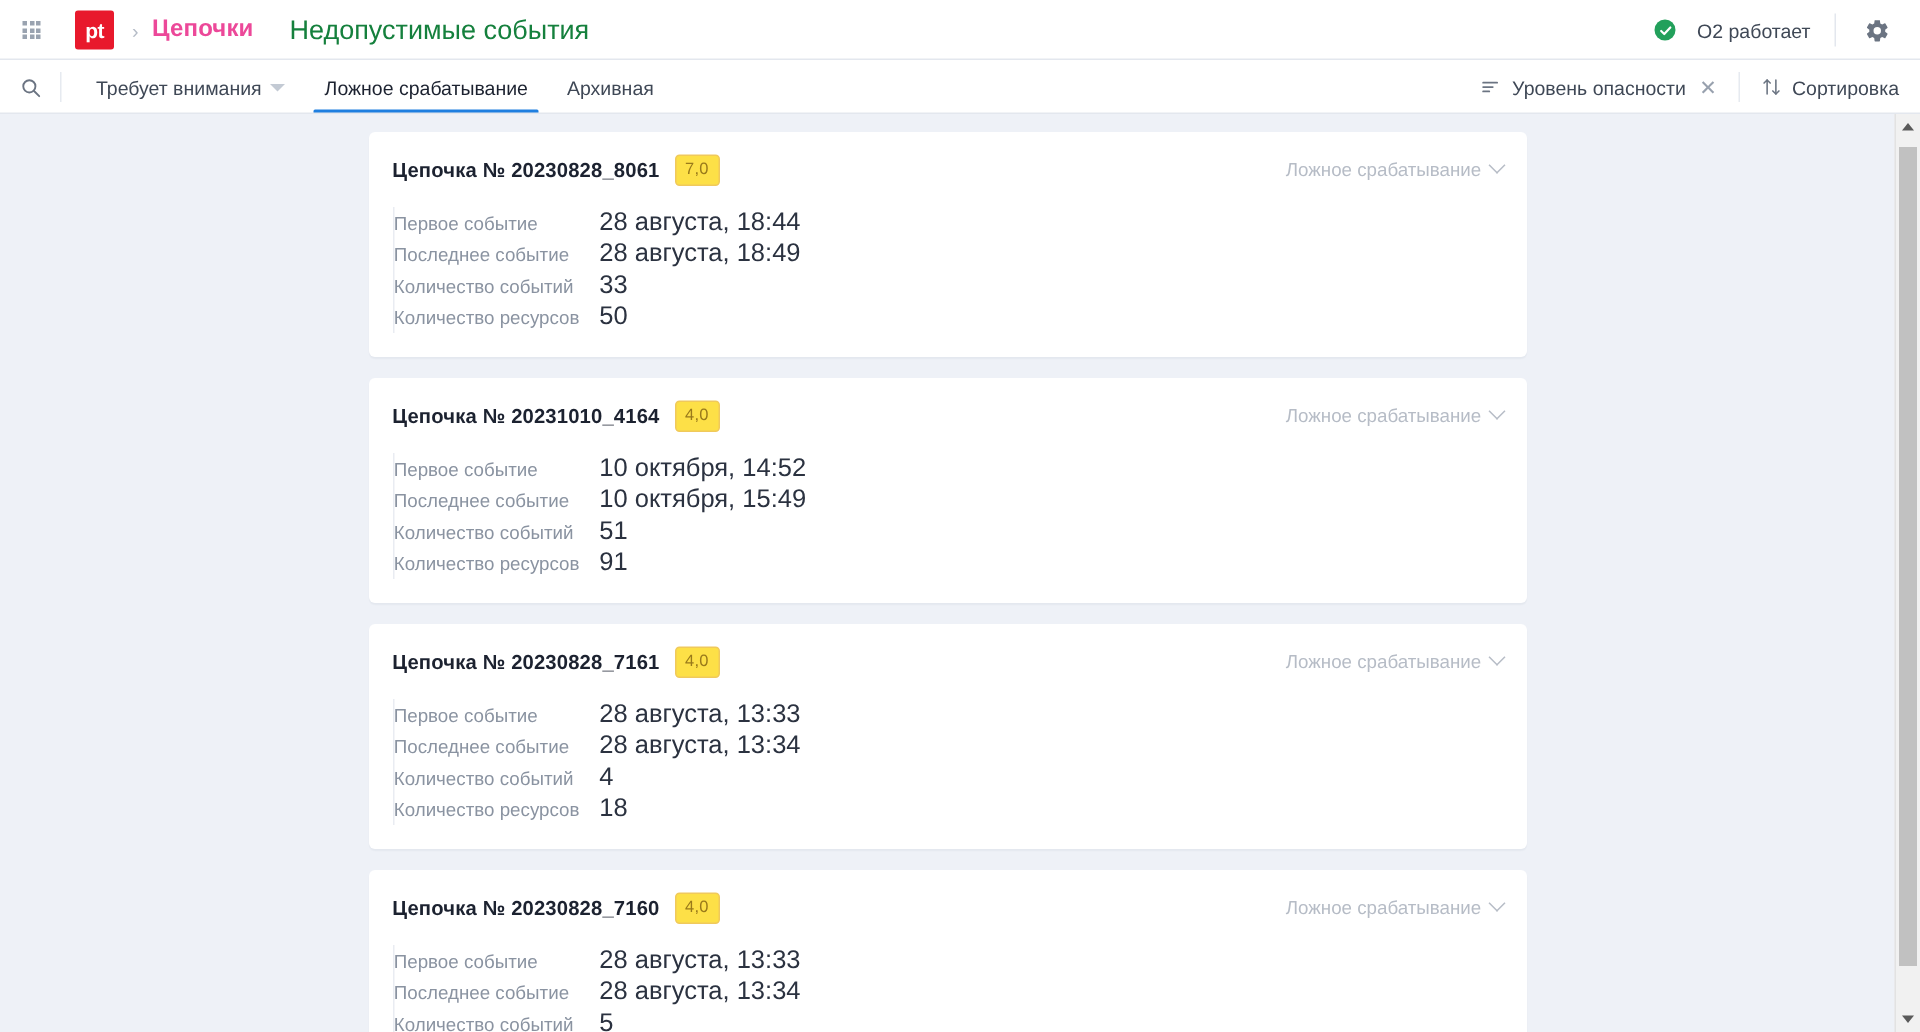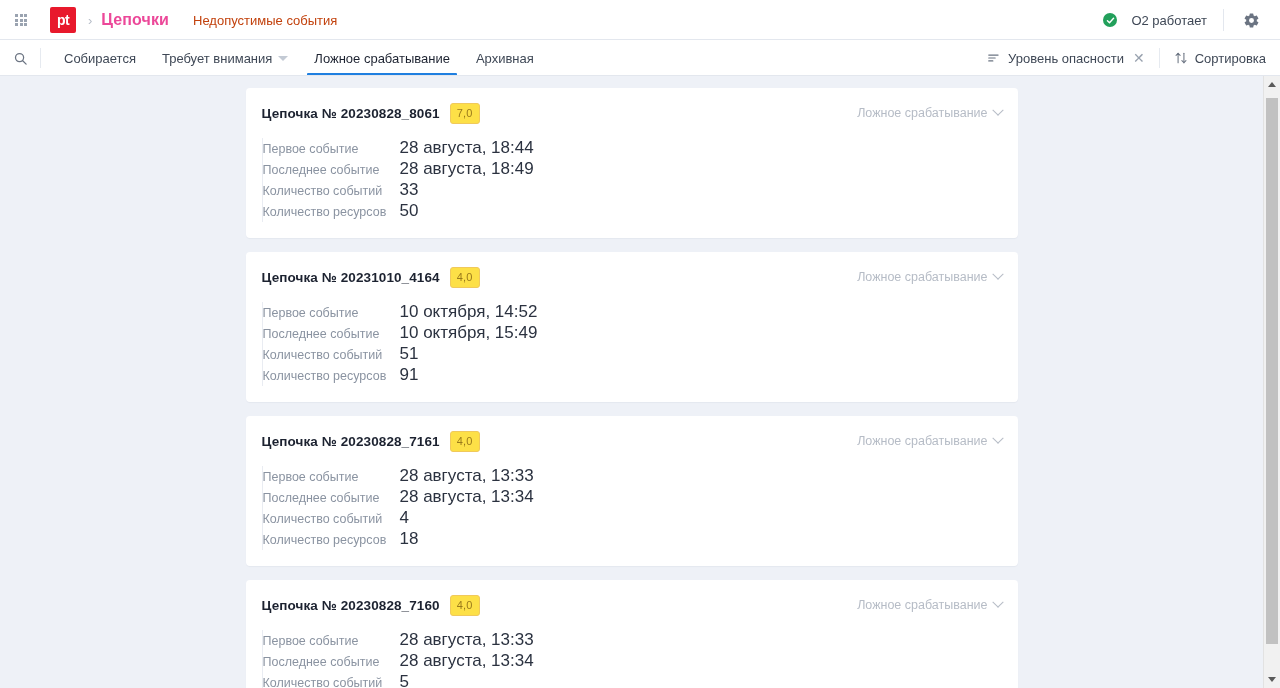--- a/index.html
+++ b/index.html
@@ -73,22 +73,22 @@
     user-select: none;
   }
   .crumb-title {
     font-size: 16px;
     font-weight: bold;
     color: #ec4899;
     letter-spacing: 0.1px;
   }
   .crumb-sub {
     margin-left: 24px;
-    font-size: 13px;
-    color: #c2410c;
+    font-size: 18px;
+    color: #15803d;
   }
   .topbar-spacer { flex: 1 1 auto; }
 
   .status-pill {
     display: flex;
     align-items: center;
     gap: 14px;
     font-size: 13px;
     color: #3f4856;
     cursor: pointer;
@@ -372,23 +372,20 @@
     <div class="search-cell">
       <svg class="ico" width="15" height="15" viewBox="0 0 24 24" fill="none" stroke="currentColor" stroke-width="2">
         <circle cx="10.5" cy="10.5" r="6.5"></circle>
           <path d="M15.5 15.5 L21 21" stroke-linecap="round"></path>
       </svg>
     </div>
     <div class="vdiv"></div>
 
     <div class="tabs">
       <div class="tab">
-        <span>Собирается</span>
-      </div>
-      <div class="tab">
         <span>Требует внимания</span>
         <span class="caret"></span>
       </div>
       <div class="tab active">
         <span>Ложное срабатывание</span>
       </div>
       <div class="tab">
         <span>Архивная</span>
       </div>
     </div>

